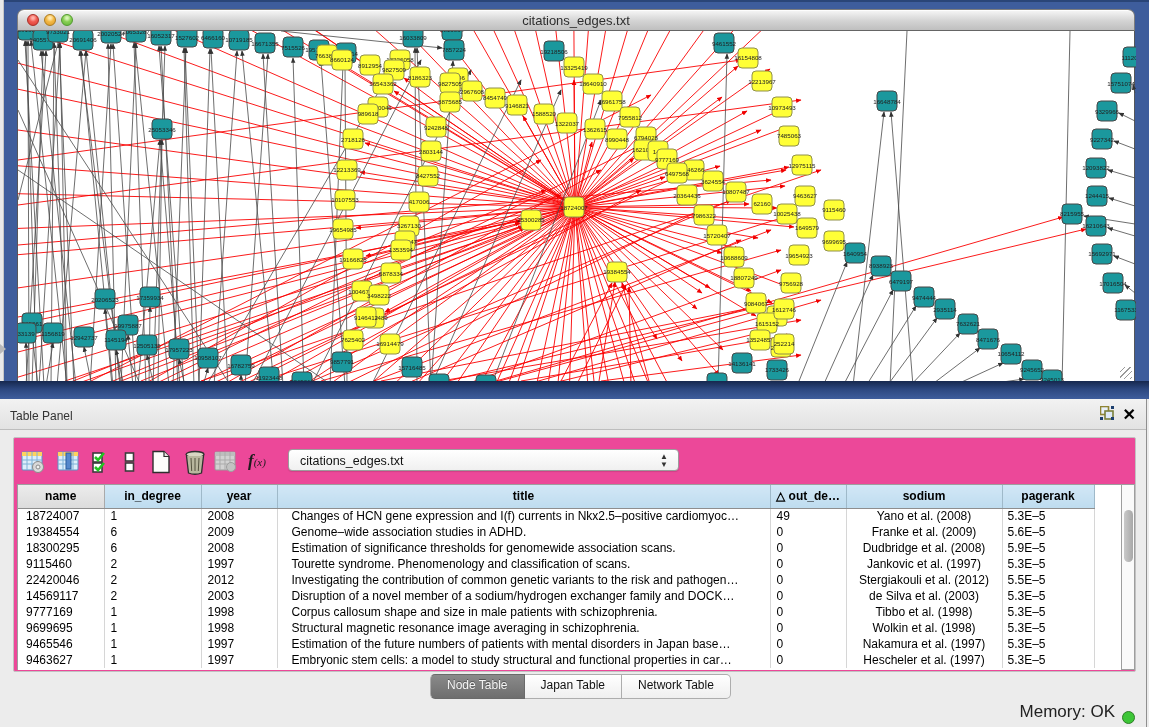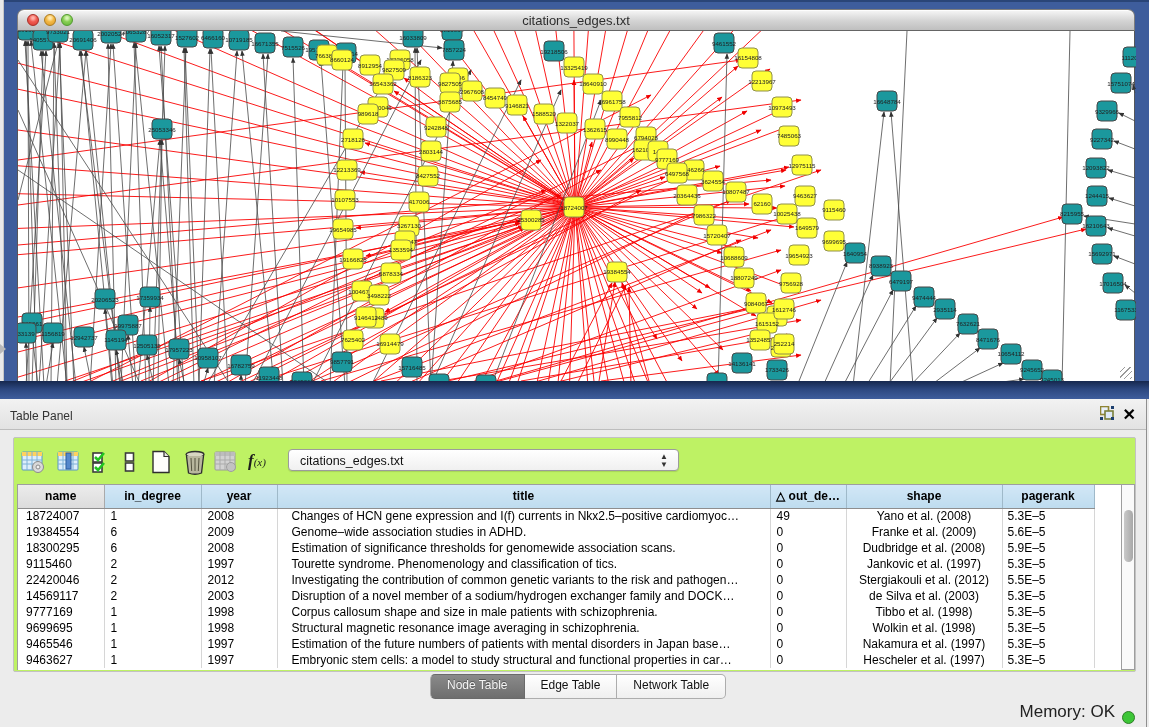--- a/index.html
+++ b/index.html
@@ -20,21 +20,21 @@
 svg .re { stroke:#fb0000; stroke-width:0.9; }
 svg .bk { stroke:#494949; stroke-width:0.8; }
 svg .nt { fill:#1b989d; stroke:#474747; stroke-width:1; }
 svg .ny { fill:#ffff36; stroke:#90904a; stroke-width:1; }
 svg .nl { font-size:6.2px; fill:#222; text-anchor:middle; font-family:"Liberation Sans",sans-serif; }
 #panel { position:absolute; left:0; top:399px; width:1149px; height:328px; background:#ececec; }
 #phead { position:absolute; left:0; top:0; width:1147px; height:31px; background:linear-gradient(#f2f2f2,#e2e2e2); border-bottom:1px solid #bdbdbd; }
 #phead .t { position:absolute; left:10px; top:10px; font-size:12px; color:#333; }
 #pclose { position:absolute; right:11px; top:6px; font-size:16px; font-weight:bold; color:#000; }
 #pfloat { position:absolute; right:33px; top:7px; width:14px; height:14px; }
-#box { position:absolute; left:13px; top:38px; width:1123px; height:235px; border:1px solid #c2c2c2; border-radius:2px; background:#bef264; }
+#box { position:absolute; left:13px; top:38px; width:1123px; height:235px; border:1px solid #c2c2c2; border-radius:2px; background:#ec4899; }
 .ticon { position:absolute; top:12px; }
 #dropdown { position:absolute; left:274px; top:11px; width:391px; height:22px; background:linear-gradient(#ffffff,#f0f0f0); border:1px solid #9c9c9c; border-radius:4px; box-shadow:0 1px 1px rgba(0,0,0,0.12); }
 #dropdown .t { position:absolute; left:11px; top:4px; font-size:12.5px; color:#111; }
 #dropdown .a { position:absolute; right:10px; top:3px; font-size:8px; color:#333; line-height:8px; text-align:center; }
 #tablewrap { position:absolute; left:3px; top:46px; width:1117px; height:186px; background:#fff; border:1px solid #9e9e9e; border-bottom:none; overflow:hidden; }
 table { border-collapse:collapse; table-layout:fixed; width:1076px; font-size:12px; color:#000; }
 th { height:23px; font-weight:bold; background:linear-gradient(#d2e7f6,#bedcef); border-right:1px solid #9fb9c9; border-bottom:1px solid #8e8e8e; font-size:12px; }
 th.c1 { background:linear-gradient(#ececec,#dcdcdc); border-right:1px solid #aaa; }
 td { height:16px; border-right:1px solid #d6d6d6; white-space:nowrap; overflow:hidden; padding:0; }
 td.c1 { padding-left:8px; }
@@ -957,21 +957,21 @@
             <col class="c6">
             <col class="c7">
           </colgroup>
         <tbody>
             <tr>
               <th class="c1">name</th>
               <th class="c2">in_degree</th>
               <th class="c3">year</th>
               <th class="c4">title</th>
               <th class="c5">△ out_de…</th>
-              <th class="c6">shape</th>
+              <th class="c6">sodium</th>
               <th class="c7">pagerank</th>
             </tr>
         <tr>
               <td class="c1">18724007</td>
               <td class="c2">1</td>
               <td class="c3">2008</td>
               <td class="c4">Changes of HCN gene expression and I(f) currents in Nkx2.5–positive cardiomyoc…</td>
               <td class="c5">49</td>
               <td class="c6">Yano et al. (2008)</td>
               <td class="c7">5.3E–5</td>
@@ -991,21 +991,21 @@
               <td class="c3">2008</td>
               <td class="c4">Estimation of significance thresholds for genomewide association scans.</td>
               <td class="c5">0</td>
               <td class="c6">Dudbridge et al. (2008)</td>
               <td class="c7">5.9E–5</td>
             </tr>
 <tr>
               <td class="c1">9115460</td>
               <td class="c2">2</td>
               <td class="c3">1997</td>
-              <td class="c4">Tourette syndrome. Phenomenology and classification of tics.</td>
+              <td class="c4">Tourette syndrome. Phenomenology and classification of scans.</td>
               <td class="c5">0</td>
               <td class="c6">Jankovic et al. (1997)</td>
               <td class="c7">5.3E–5</td>
             </tr>
 <tr>
               <td class="c1">22420046</td>
               <td class="c2">2</td>
               <td class="c3">2012</td>
               <td class="c4">Investigating the contribution of common genetic variants to the risk and pathogen…</td>
               <td class="c5">0</td>
@@ -1059,18 +1059,18 @@
             </tr>
       </tbody>
         </table>
     </div>
     <div id="vsb">
         <div class="th"></div>
       </div>
   </div>
   <div id="tabs">
       <div class="sel">Node Table</div>
-      <div>Edge Table</div>
+      <div>Japan Table</div>
       <div>Network Table</div>
     </div>
   <div id="mem">Memory: OK</div>
     <div id="memdot"></div>
 </div>
 <div id="redge"></div>
 </body></html>

